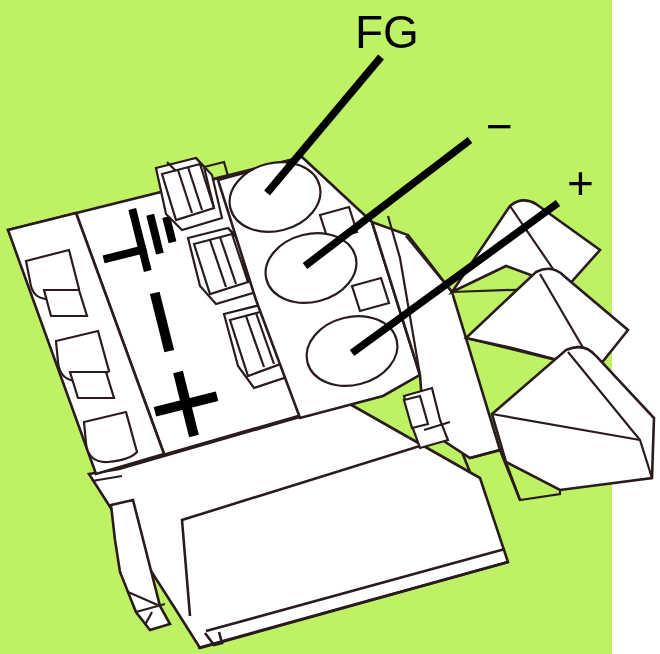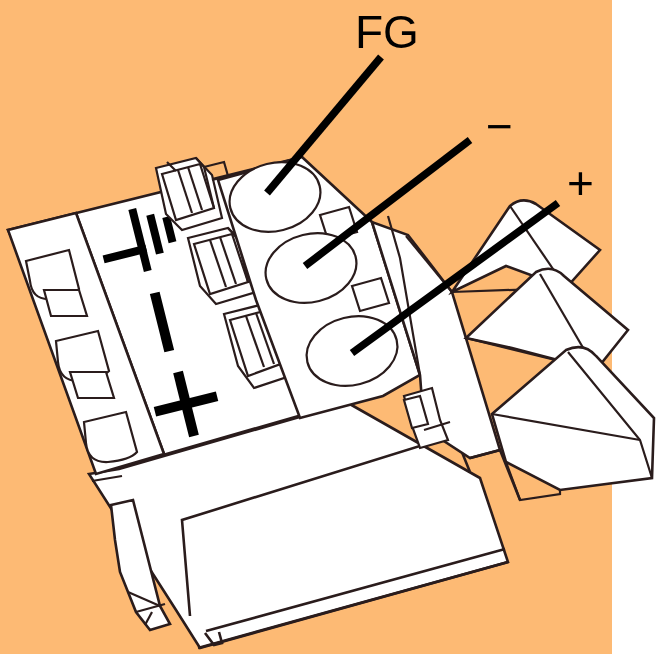--- a/index.html
+++ b/index.html
@@ -11,21 +11,21 @@
   body {
     width: 660px;
     height: 654px;
     font-family: "Liberation Sans", sans-serif;
     overflow: hidden;
   }
   #diagram-root {
     position: relative;
     width: 612px;
     height: 654px;
-    background: #fdba74;
+    background: #bef264;
   }
   svg#connector-svg {
     display: block;
     width: 660px;
     height: 654px;
   }
   .body-line {
     fill: none;
     stroke: #2a1c1c;
     stroke-width: 2.6;

